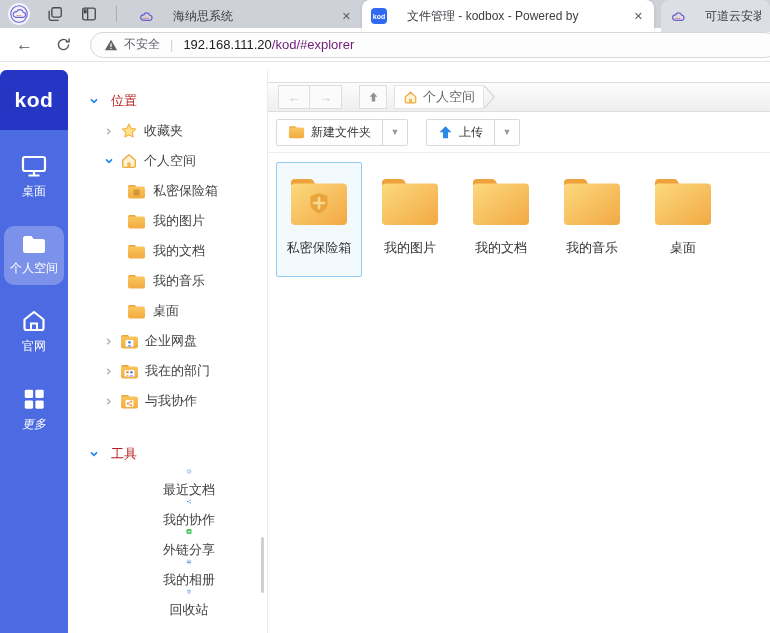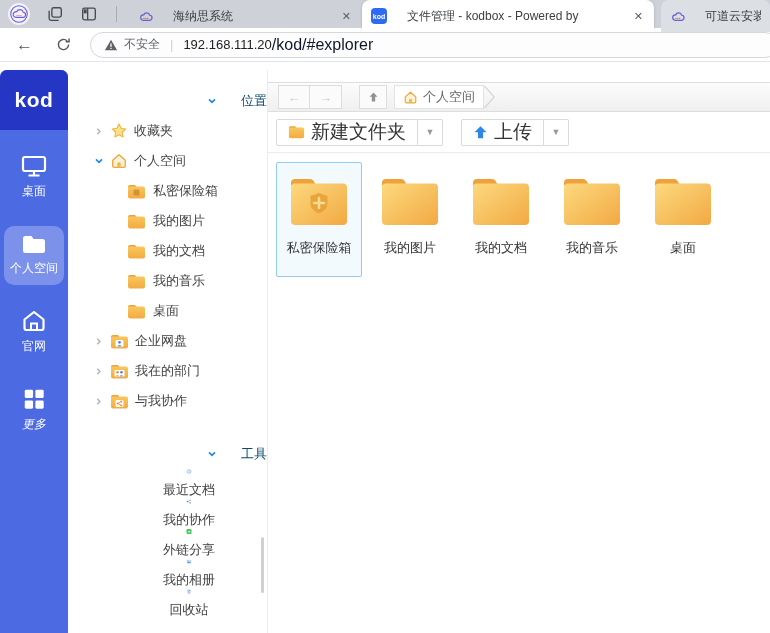--- a/index.html
+++ b/index.html
@@ -26,43 +26,43 @@
   .navbar { height:34px; background:#fff; border-bottom:1px solid #e2e4e7;
     display:flex; align-items:center; }
   .nav-arrow { font-size:17px; color:#55585d; margin-left:16px; }
   .refresh { margin-left:22px; display:flex; }
   .urlpill { flex:1; height:26px; border:1px solid #d4d8dd; background:#fdfdfe;
     border-radius:14px; margin-left:18px; margin-right:-8px; display:flex;
     align-items:center; padding-left:13px; }
   .sec-label { font-size:12px; color:#5f6368; margin-left:6px; }
   .url-div { color:#d0d3d7; margin:0 10px; font-size:13px; }
   .url-host { font-size:13px; color:#202124; }
-  .url-path { font-size:16px; color:#0f172a; }
+  .url-path { font-size:13px; color:#701a75; }
 
   
   .page { position:relative; height:571px; background:#fff; }
 
   
   .rail { position:absolute; left:0; top:8px; bottom:0; width:68px; background:#4c6ae2;
     border-radius:7px 7px 0 0; display:flex; flex-direction:column; align-items:center; }
   .logo-box { width:68px; height:60px; background:#2636c4; border-radius:7px 7px 0 0;
     display:flex; align-items:center; justify-content:center; color:#fff; font-weight:bold;
     font-size:21px; letter-spacing:.5px; }
   .rail-item { width:60px; margin:0 4px; display:flex; flex-direction:column; align-items:center;
     gap:5px; color:#fff; font-size:12px; padding:8px 0; border-radius:10px; }
   .rail-item.active { background:rgba(255,255,255,.27); }
   .ri1 { margin-top:16px; } .ri2 { margin-top:18px; } .ri3 { margin-top:16px; } .ri4 { margin-top:16px;font-style:italic; }
 
   
   .tree { position:absolute; left:68px; top:8px; bottom:0; width:200px; background:#fff;
     border-right:1px solid #ececec; padding-top:16px; overflow:hidden; }
   .trow { display:flex; align-items:center; height:30px; font-size:13px; color:#424242; }
   .trow .chev { width:11px; display:flex; justify-content:center; flex:none; }
-  .sec { padding-left:20px; gap:24px; color:#0c4a6e;justify-content:flex-end; }
-  .lv1 { padding-left:25px; gap:6px; }
+  .sec { padding-left:20px; gap:12px; color:#b91c1c; }
+  .lv1 { padding-left:35px; gap:6px; }
   .lv2 { padding-left:59px; gap:7px; }
   .tool { padding-left:43px; gap:7px;flex-direction:column; }
   .tools-gap { margin-top:23px; }
   .partial { margin-top:20px; color:#555; }
   .tree-scroll { position:absolute; right:3px; top:467px; width:3px; height:56px;
     background:#d0d0d0; border-radius:2px; }
 
   
   .main { position:absolute; left:268px; top:0; right:0; bottom:0; }
   .crumb-bar { margin-top:20px; height:30px; border-top:1px solid #ddd; border-bottom:1px solid #ddd;
@@ -75,21 +75,21 @@
     display:flex; align-items:center; justify-content:center; }
   .crumb { display:flex; align-items:center; gap:5px; margin-left:7px; background:#fff;
     border:1px solid #e3e3e3; height:24px; padding:0 8px; }
   .crumb-label { font-size:13px; color:#666; }
   .crumb-tail { margin-left:-1px; display:flex; }
 
   .toolbar { height:41px; display:flex; align-items:center; padding-left:8px;
     border-bottom:1px solid #ededed; }
   .btn-grp { display:flex; margin-right:18px; }
   .btn { height:27px; border:1px solid #d9d9d9; background:#fff; border-radius:2px 0 0 2px;
-    display:flex; align-items:center; gap:6px; padding:0 11px; font-size:19px; color:#333; }
+    display:flex; align-items:center; gap:6px; padding:0 11px; font-size:12px; color:#333; }
   .caret { width:25px; height:27px; border:1px solid #d9d9d9; border-left:none;
     border-radius:0 2px 2px 0; background:#fff; display:flex; align-items:center;
     justify-content:center; font-size:9px; color:#999; }
 
   .grid { display:flex; padding:9px 0 0 8px; gap:5px; }
   .tile { width:86px; height:115px; display:flex; flex-direction:column; align-items:center;
     border:1px solid transparent; border-radius:2px; }
   .tile.selected { border-color:#93cbf3; background:#f2fafe; }
   .tile svg { margin-top:13px; }
   .tile .fname { margin-top:11px; font-size:13px; color:#333; }

